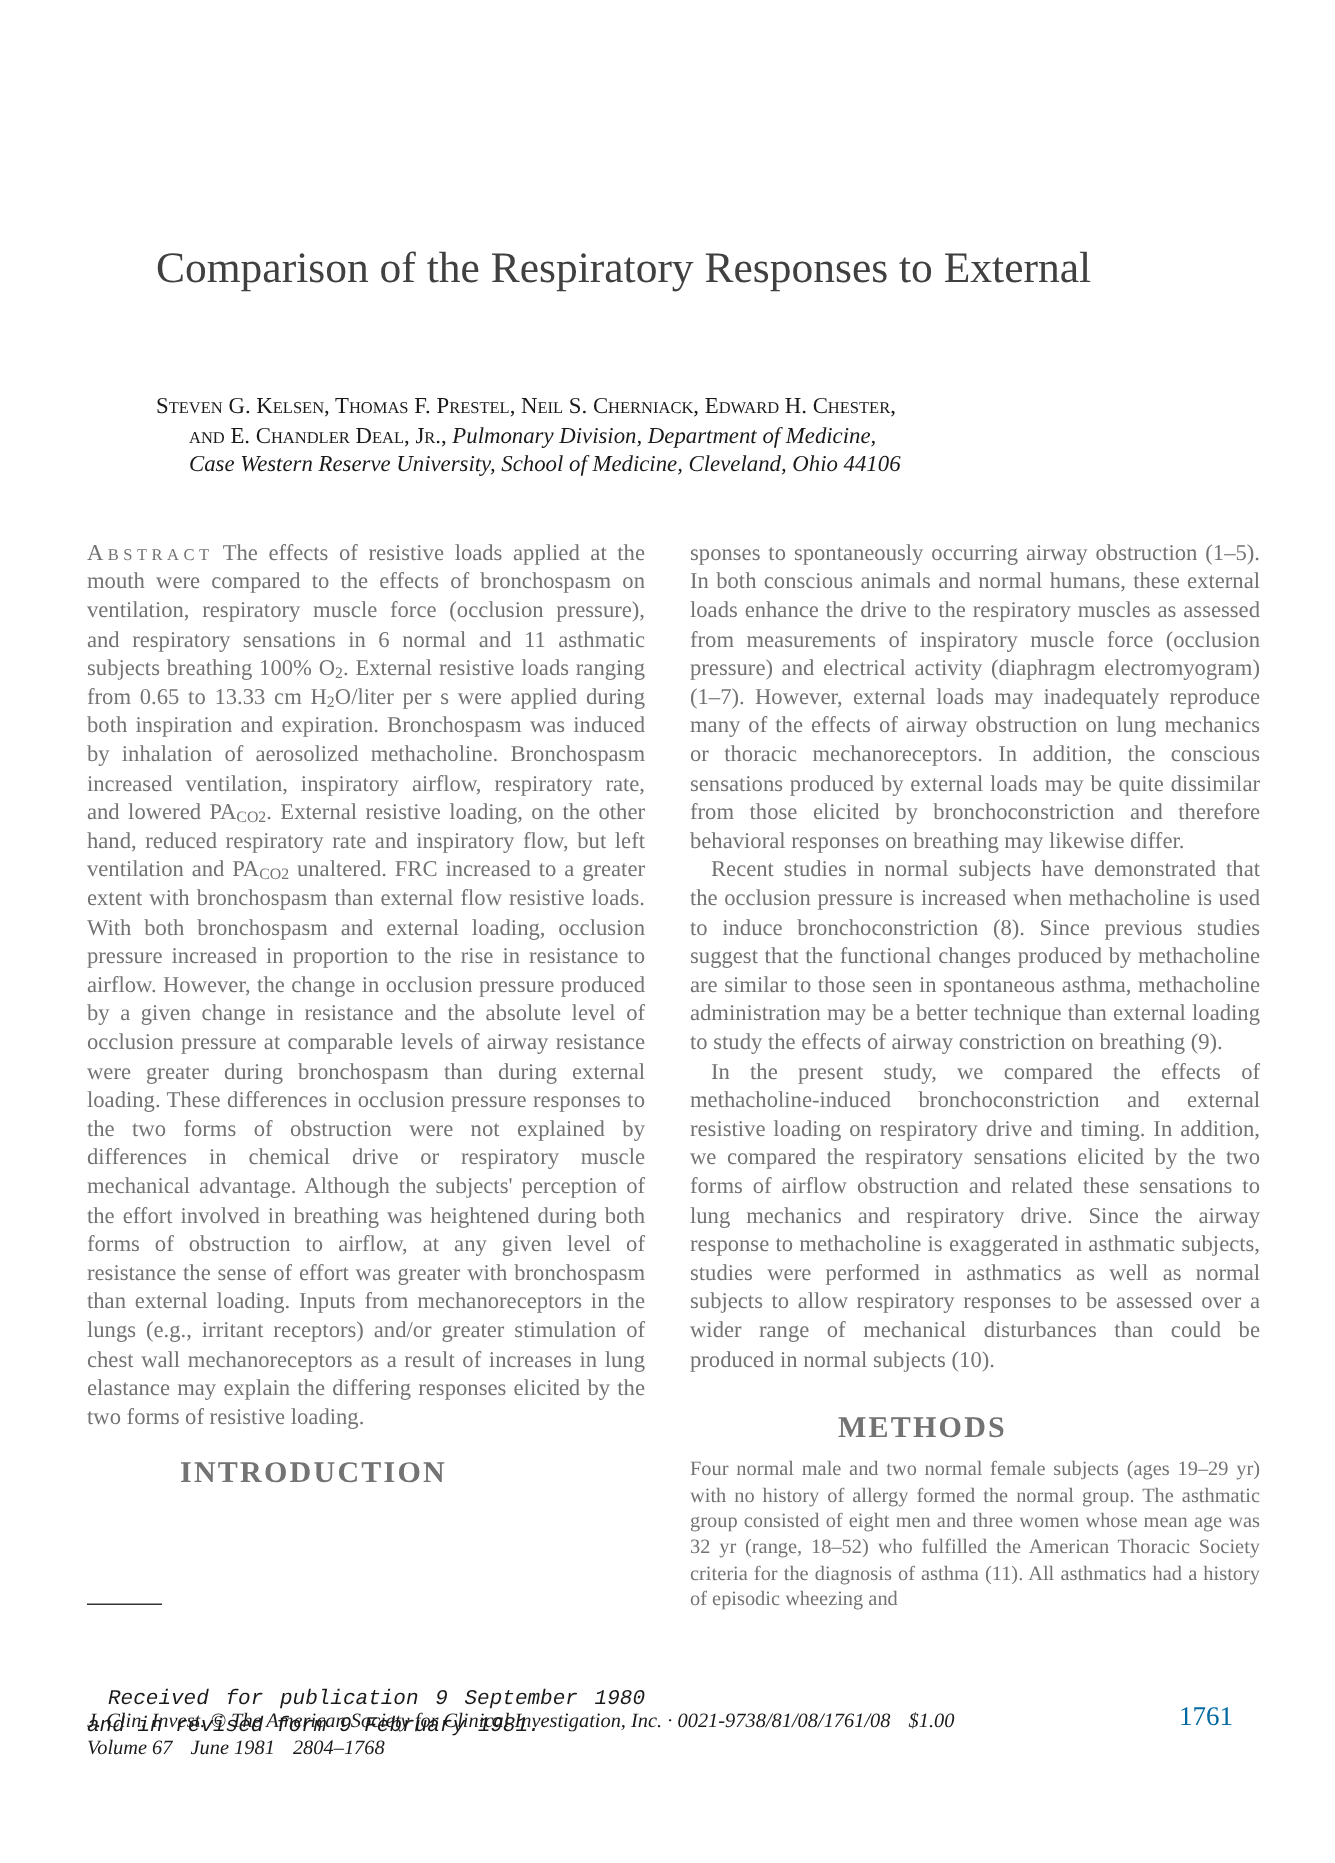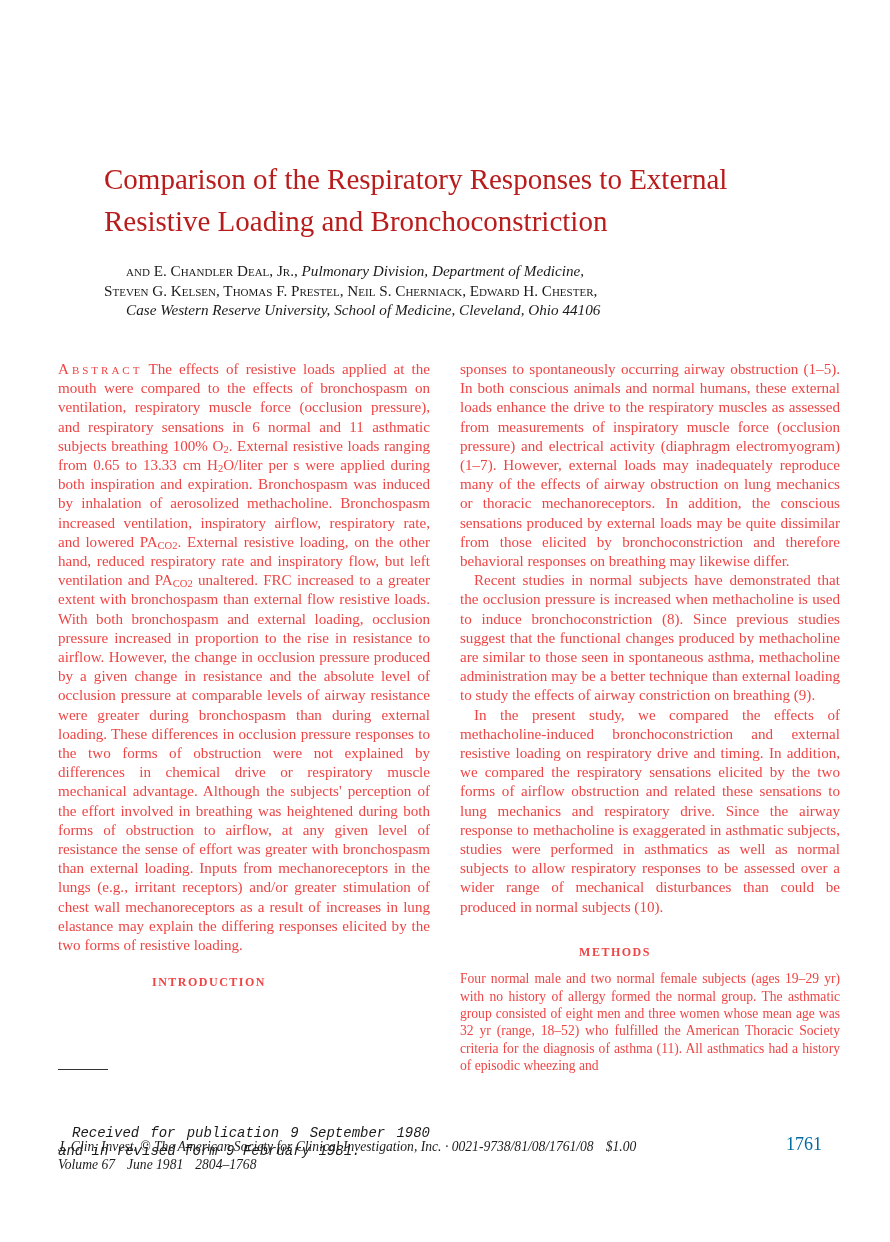--- a/index.html
+++ b/index.html
@@ -12,21 +12,21 @@
     }
     .title {
       position: absolute;
       left: 104px;
       top: 158px;
       width: 720px;
       font-family: "Liberation Serif", serif;
       font-size: 29px;
       line-height: 42px;
       font-weight: normal;
-      color: #b91c1c;
+      color: #404040;
     }
     .authors {
       position: absolute;
       left: 104px;
       top: 261px;
       width: 720px;
       font-family: "Liberation Serif", serif;
       font-size: 15.2px;
       line-height: 19.5px;
       color: #1a1a1a;
@@ -35,35 +35,35 @@
     .authors .indent { padding-left: 22px; }
     .sc { font-variant: small-caps; }
     .it { font-style: italic; }
 
     .col {
       position: absolute;
       font-family: "Liberation Serif", serif;
       font-size: 15.1px;
       line-height: 19.2px;
       text-align: justify;
-      color: #ef4444;
+      color: #737373;
     }
     .col-left { left: 58px; top: 360px; width: 372px; }
     .col-right { left: 460px; top: 360px; width: 380px; }
     .col p { margin: 0; }
     .col p.indent-first { text-indent: 14px; }
     .abstract-label {
       font-variant: small-caps;
       letter-spacing: 3px;
       margin-right: 6px;
     }
     .section-head {
       text-align: center;
       font-family: "Liberation Serif", serif;
-      font-size: 12px;
+      font-size: 20px;
       letter-spacing: 1.5px;
       margin: 18px 0 8px 0;
       padding-right: 70px;
     }
     .methods-text {
       font-size: 13.6px;
       line-height: 17.4px;
     }
     .footnote-rule {
       position: absolute;
@@ -105,26 +105,25 @@
       font-size: 18px;
       color: #0369a1;
     }
     sub { font-size: 70%; vertical-align: -2px; line-height: 0; }
   </style>
 </head>
 <body>
 
 <h1 class="title">
   <span>Comparison of the Respiratory Responses to External</span><br>
-  <span>Resistive Loading and Bronchoconstriction</span>
 </h1>
 
 <div class="authors">
+  <span class="line sc">Steven G. Kelsen, Thomas F. Prestel, Neil S. Cherniack, Edward H. Chester,</span>
   <span class="line indent"><span class="sc">and E. Chandler Deal, Jr.,</span><span class="it"> Pulmonary Division, Department of Medicine,</span></span>
-  <span class="line sc">Steven G. Kelsen, Thomas F. Prestel, Neil S. Cherniack, Edward H. Chester,</span>
   <span class="line indent it">Case Western Reserve University, School of Medicine, Cleveland, Ohio 44106</span>
 </div>
 
 <div class="col col-left">
   <p><span class="abstract-label">Abstract</span><span>The effects of resistive loads applied at the mouth were compared to the effects of bronchospasm on ventilation, respiratory muscle force (occlusion pressure), and respiratory sensations in 6 normal and 11 asthmatic subjects breathing 100% O</span><sub>2</sub><span>. External resistive loads ranging from 0.65 to 13.33 cm H</span><sub>2</sub><span>O/liter per s were applied during both inspiration and expiration. Bronchospasm was induced by inhalation of aerosolized methacholine. Bronchospasm increased ventilation, inspiratory airflow, respiratory rate, and lowered PA</span><sub>CO2</sub><span>. External resistive loading, on the other hand, reduced respiratory rate and inspiratory flow, but left ventilation and PA</span><sub>CO2</sub><span> unaltered. FRC increased to a greater extent with bronchospasm than external flow resistive loads. With both bronchospasm and external loading, occlusion pressure increased in proportion to the rise in resistance to airflow. However, the change in occlusion pressure produced by a given change in resistance and the absolute level of occlusion pressure at comparable levels of airway resistance were greater during bronchospasm than during external loading. These differences in occlusion pressure responses to the two forms of obstruction were not explained by differences in chemical drive or respiratory muscle mechanical advantage. Although the subjects' perception of the effort involved in breathing was heightened during both forms of obstruction to airflow, at any given level of resistance the sense of effort was greater with bronchospasm than external loading. Inputs from mechanoreceptors in the lungs (e.g., irritant receptors) and/or greater stimulation of chest wall mechanoreceptors as a result of increases in lung elastance may explain the differing responses elicited by the two forms of resistive loading.</span></p>
 
   <h2 class="section-head">INTRODUCTION</h2>
 </div>
 
 <div class="footnote-rule"></div>

